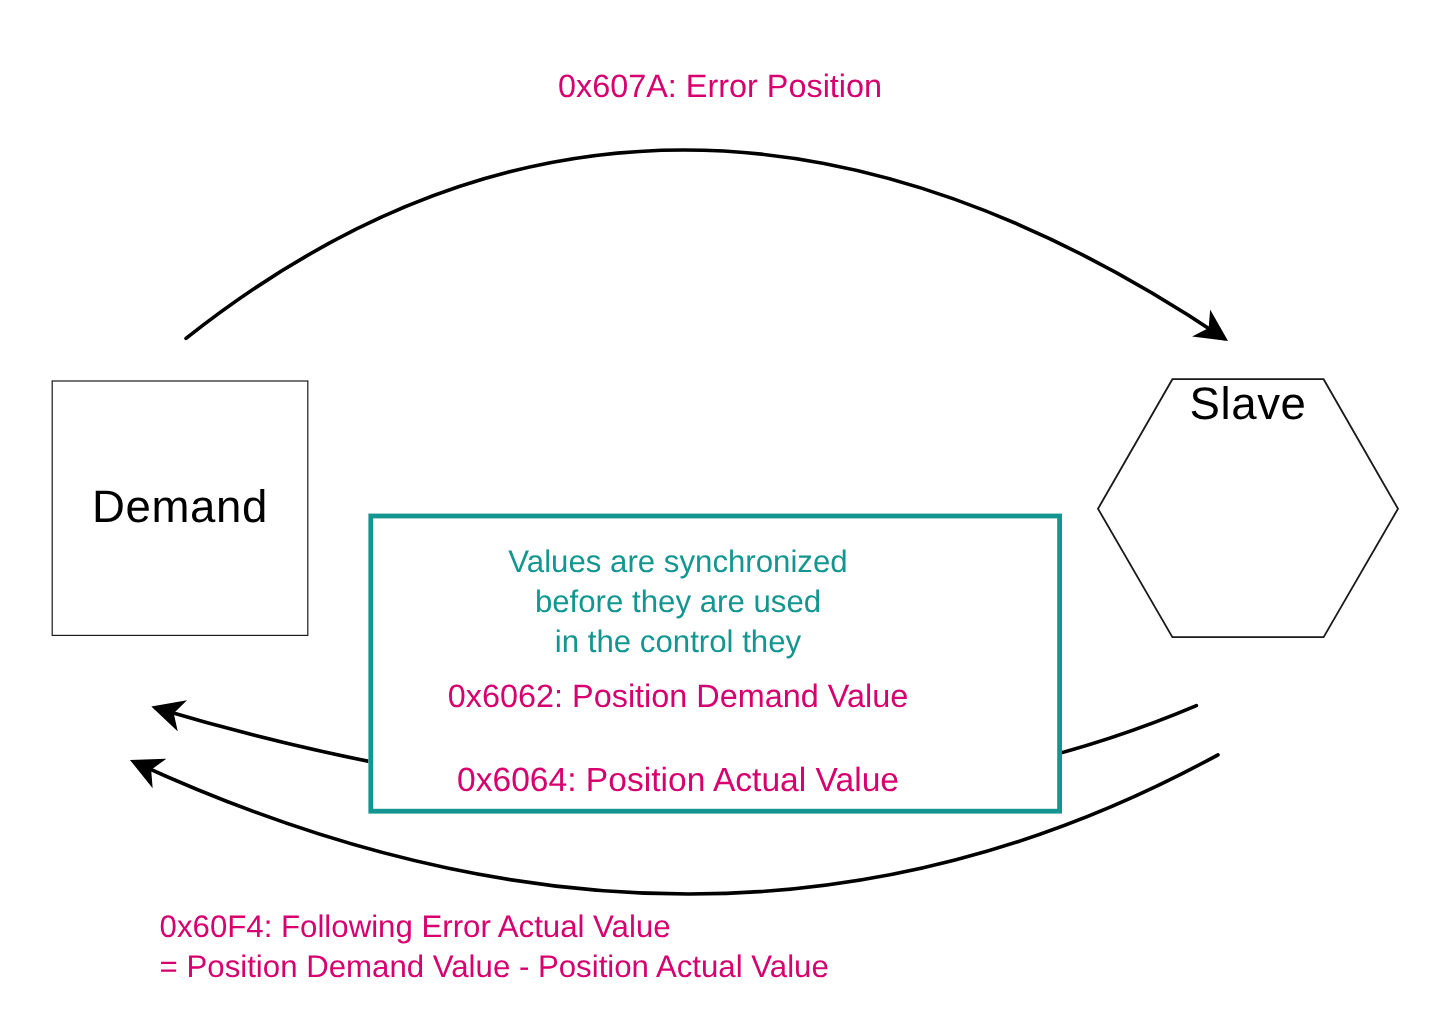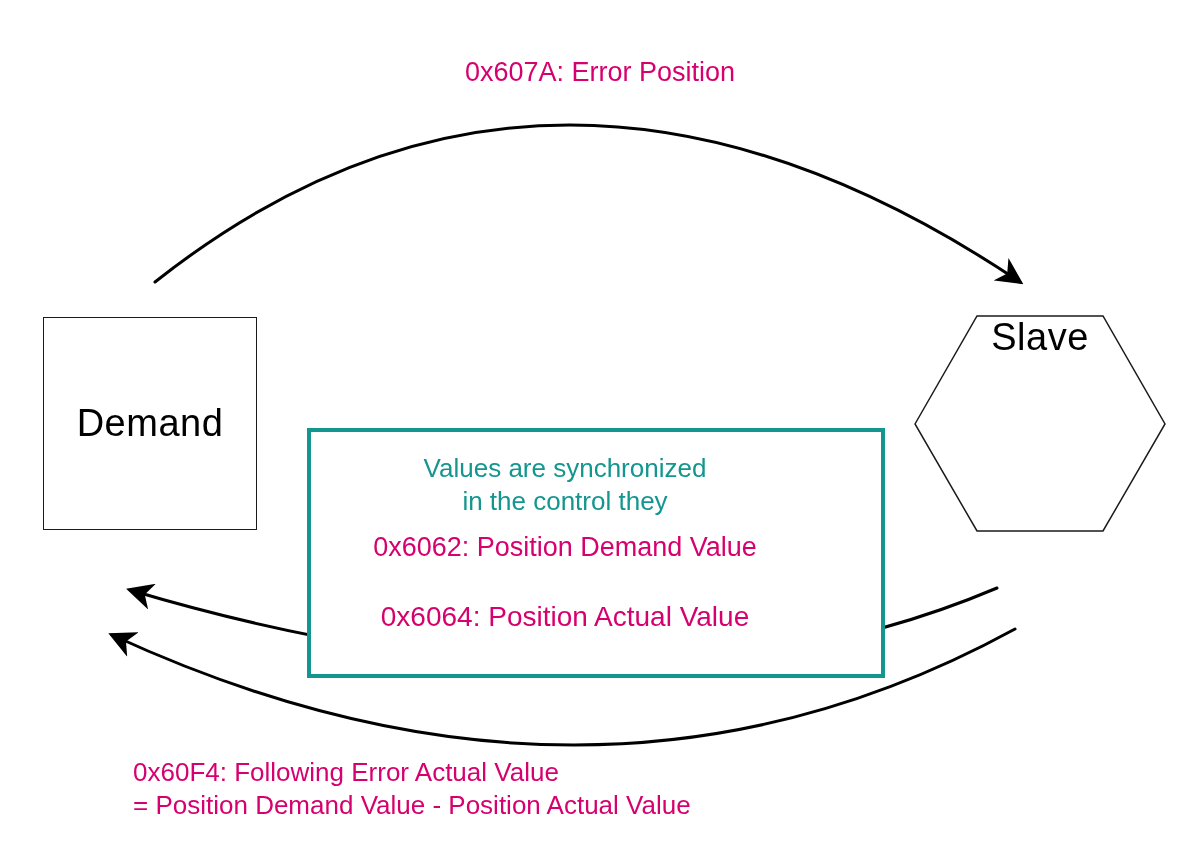--- a/index.html
+++ b/index.html
@@ -147,20 +147,21 @@
   </div>
 
   <div id="slave-node">
     <span class="node-label">Slave</span>
   </div>
 
   <div id="sync-box">
     <div id="sync-inner">
       <div id="sync-note">
         <div>Values are synchronized</div>
+        <div>before they are used</div>
         <div>in the control they</div>
       </div>
       <div id="sync-demand">0x6062: Position Demand Value</div>
       <div id="sync-actual">0x6064: Position Actual Value</div>
     </div>
   </div>
 
   <div id="bottom-label">
     <div>0x60F4: Following Error Actual Value</div>
     <div>= Position Demand Value - Position Actual Value</div>

